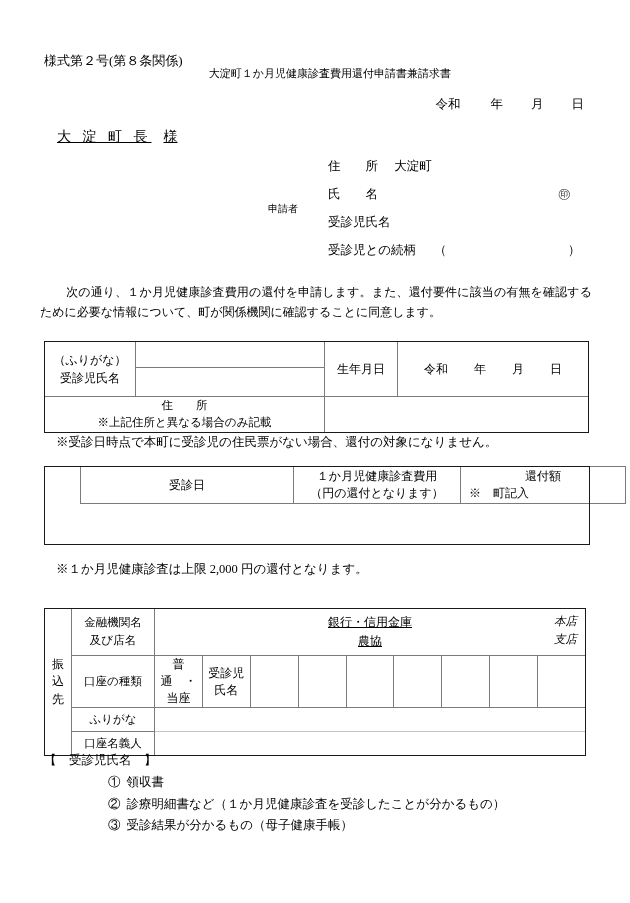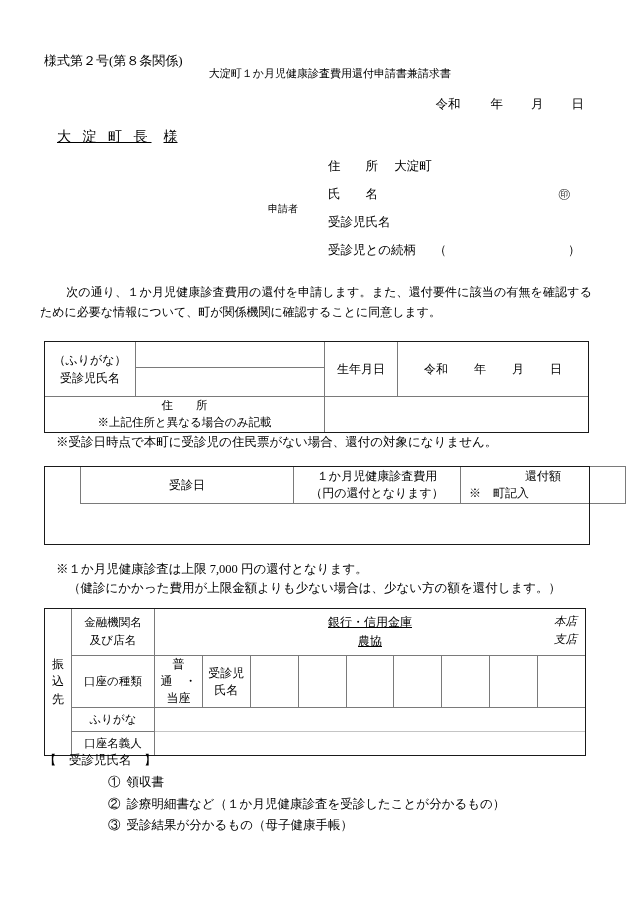--- a/index.html
+++ b/index.html
@@ -290,22 +290,21 @@
       </td>
       <td class="ex-h-refund">
         <div>還付額</div>
         <div class="sub">※　町記入</div>
       </td>
     </tr>
   </tbody>
     </table>
   <div class="outer-box" id="box-exam" style="left: 44px; top: 466px; width: 546px; height: 79px;"></div>
 
-  <div class="note" id="note-limit-1">※１か月児健康診査は上限 7,000 円の還付となります。</div>
-  <div class="note" id="note-limit-2">（健診にかかった費用が上限金額よりも少ない場合は、少ない方の額を還付します。）</div>
+  <div class="note" id="note-limit-1">※１か月児健康診査は上限 2,000 円の還付となります。</div>
 
   <table class="form-tbl" id="tbl-bank">
     <tbody>
         <tr>
       <td class="bk-side" rowspan="4">
         <span>振</span>
         <span>込</span>
         <span>先</span>
       </td>
       <td class="bk-label bk-bank-main">

